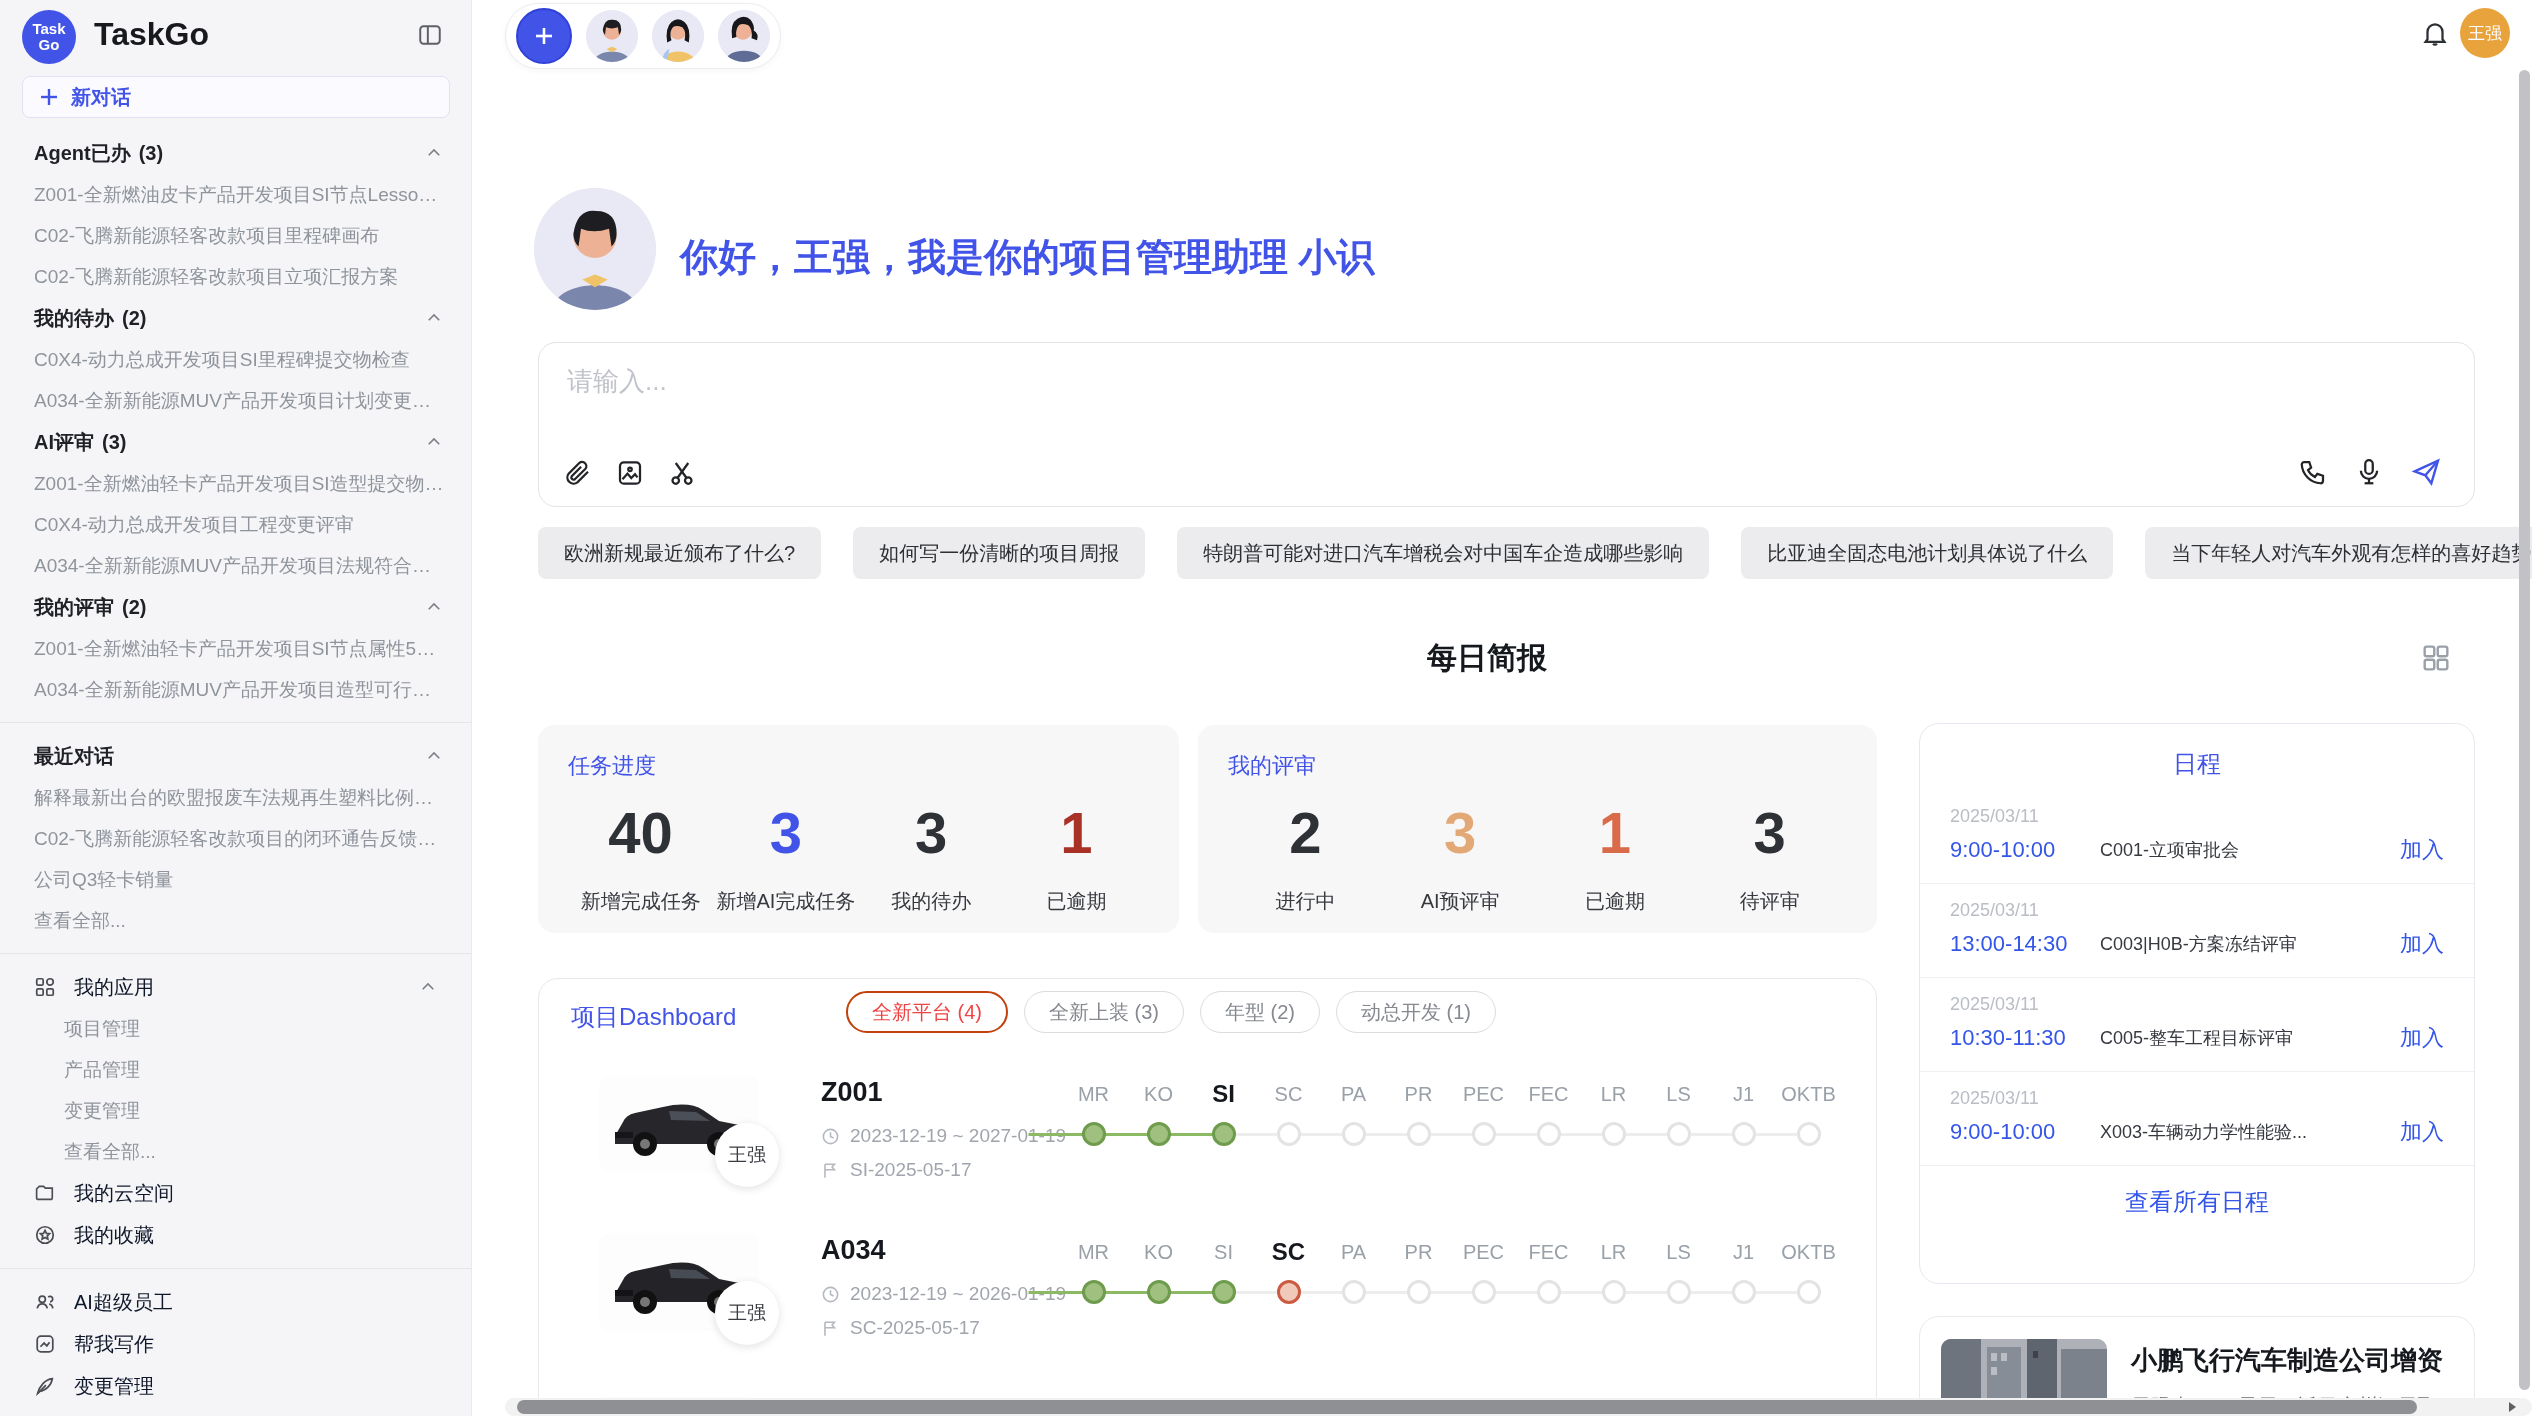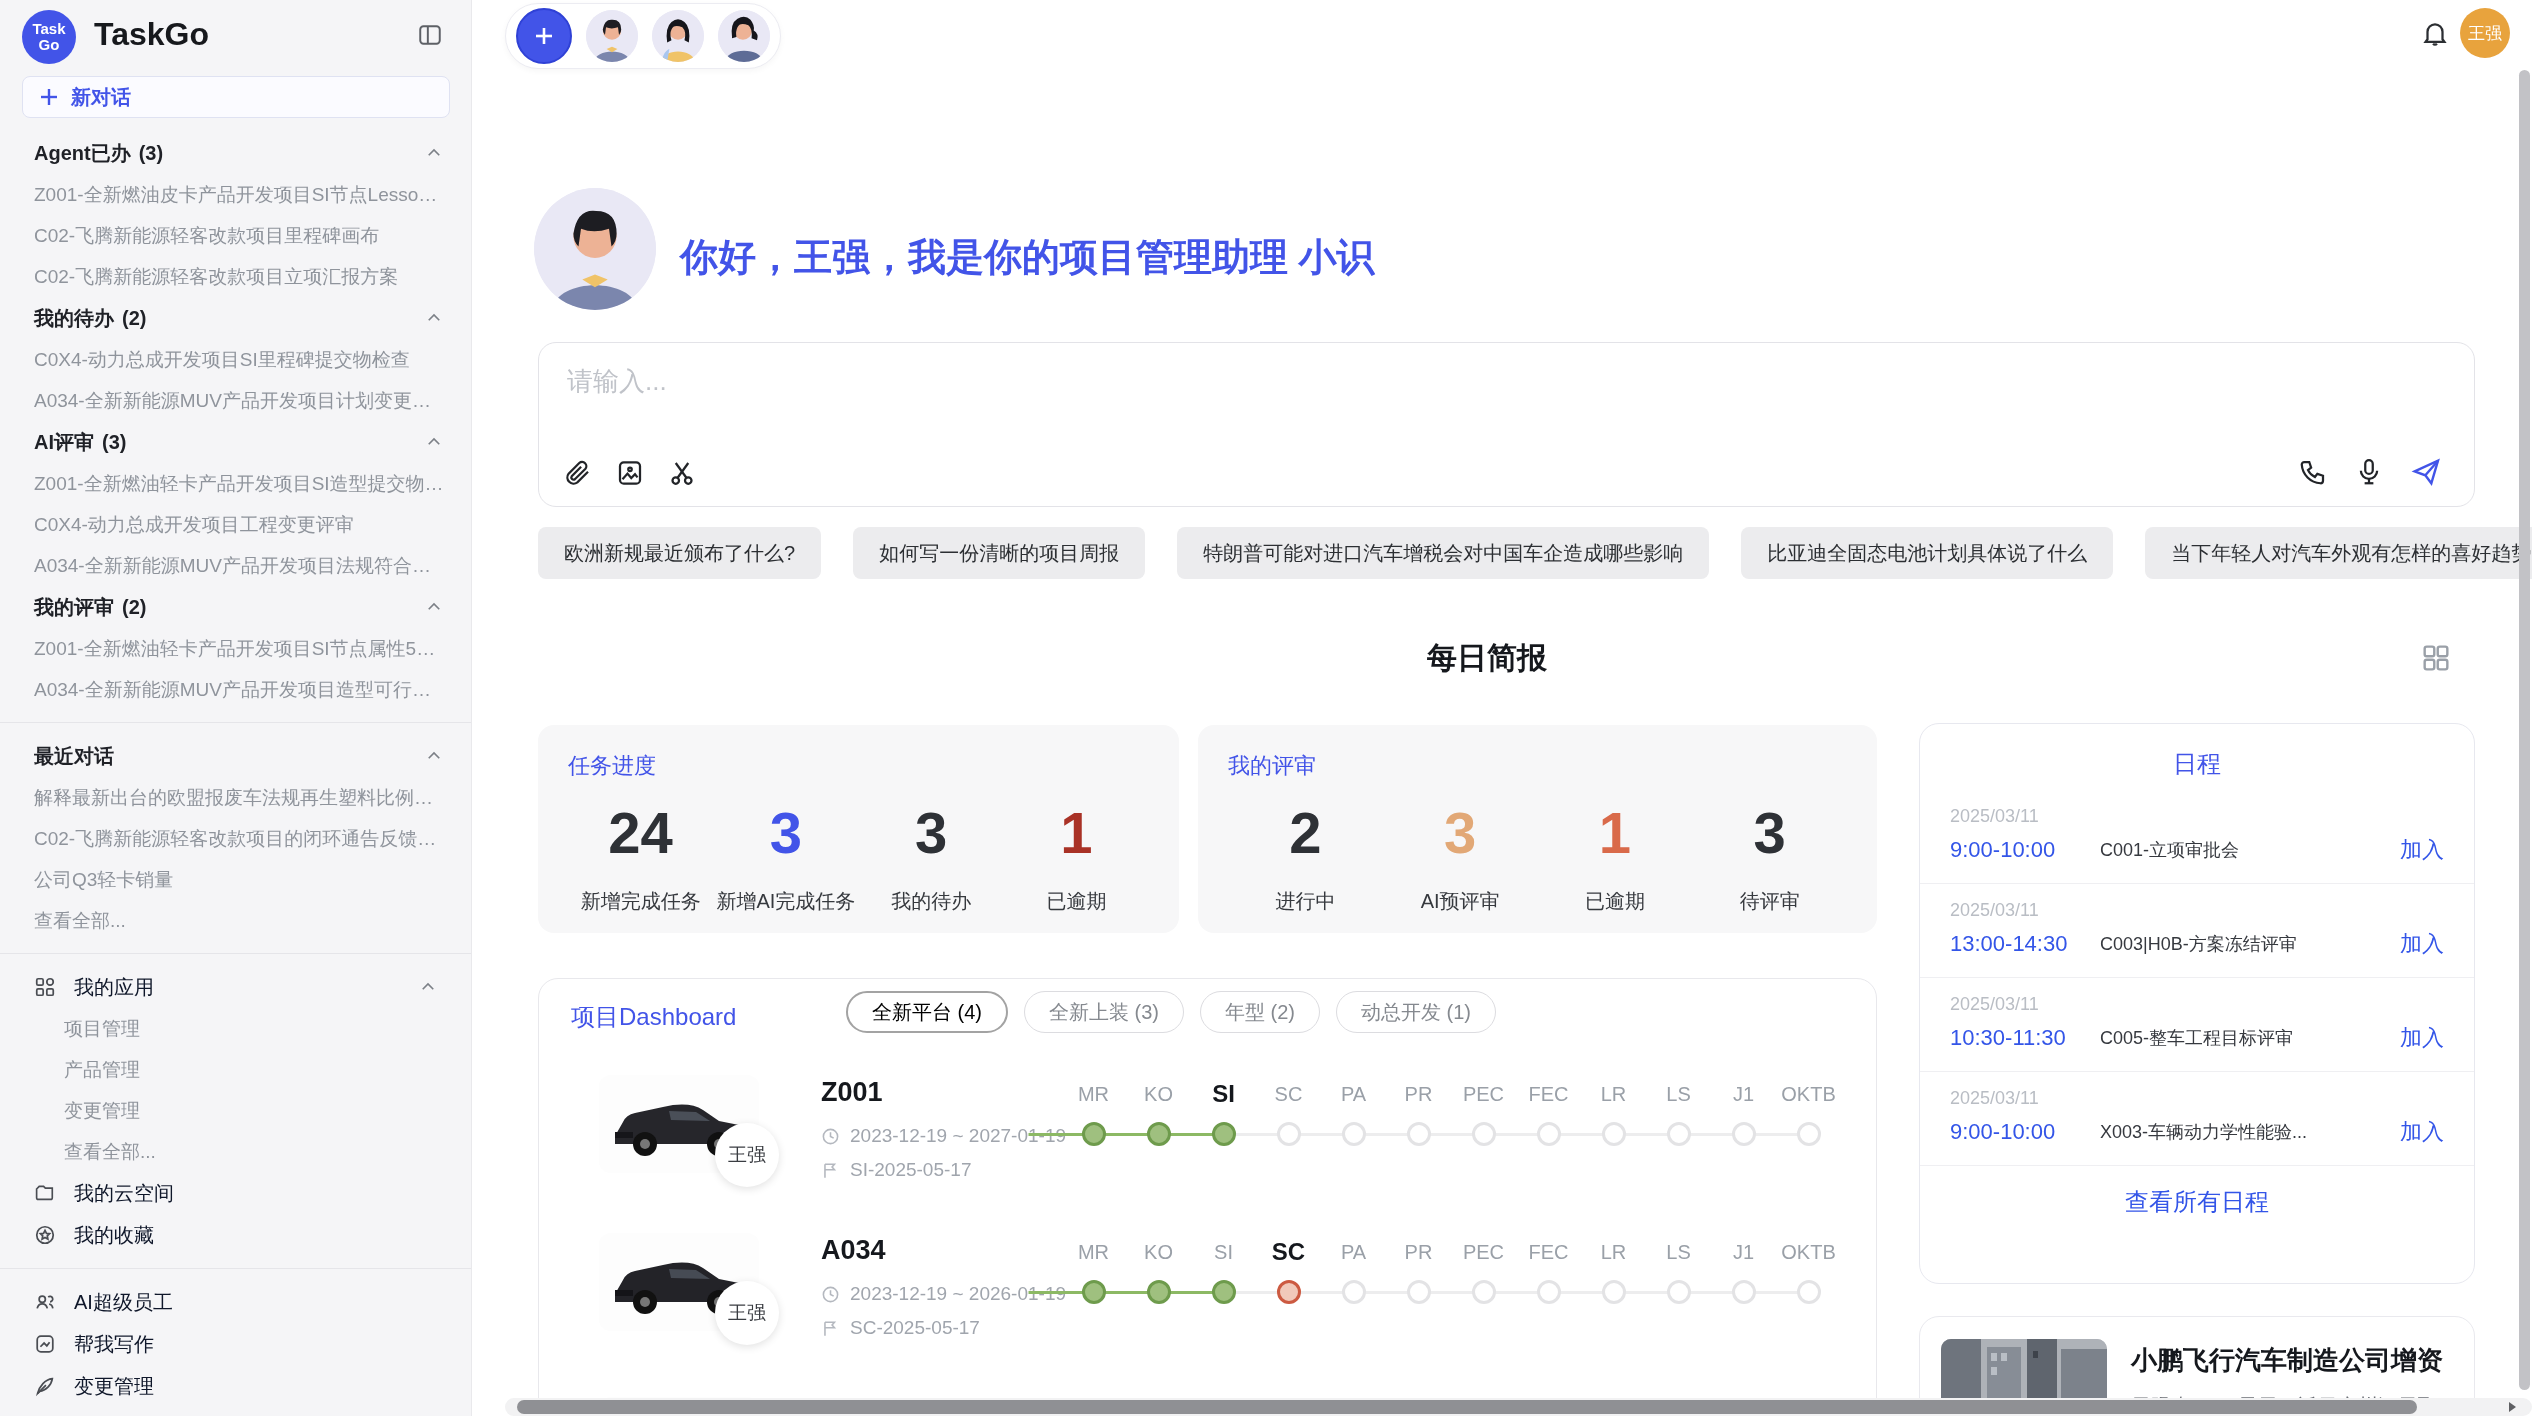--- a/index.html
+++ b/index.html
@@ -56,21 +56,21 @@
   .stat[data-color="blue"] .stat-value{color:#4254e8;}
   .stat[data-color="red"] .stat-value{color:#a93226;}
   .stat[data-color="tan"] .stat-value{color:#e2a876;}
   .stat[data-color="orange"] .stat-value{color:#d96a4a;}
   .stat-label{margin-top:22px;font-size:20px;color:#36393e;}
   
   .dash{position:absolute;left:66px;top:978px;width:1339px;height:560px;box-sizing:border-box;border:1px solid #e8e8ec;border-radius:20px;background:#fff;}
   .dash-title{position:absolute;left:32px;top:22px;font-size:24px;color:#4254e8;}
   .dash-tabs{position:absolute;left:307px;top:12px;display:flex;gap:16px;}
   .tab{height:42px;line-height:40px;padding:0 24px;border-radius:999px;border:1px solid #dcdce0;color:#85898f;font-size:20px;box-sizing:border-box;cursor:pointer;background:#fff;white-space:nowrap;}
-  .tab[data-active="true"]{border:2px solid #a3a3a3;color:#000000;line-height:38px;}
+  .tab[data-active="true"]{border:2px solid #c2410c;color:#ef4444;line-height:38px;}
   .prow{position:absolute;left:0;width:100%;height:150px;}
   .prow.r1{top:96px;} .prow.r2{top:254px;} .prow.r3{top:418px;}
   .truck{position:absolute;left:60px;top:0;width:160px;height:98px;border-radius:12px;overflow:hidden;background:#fdfdfd;}
   .owner-badge{position:absolute;left:176px;top:48px;width:64px;height:64px;border-radius:50%;background:#fff;box-shadow:0 2px 8px rgba(0,0,0,.12);
     display:flex;align-items:center;justify-content:center;font-size:19px;color:#3a3d42;}
   .pcode{position:absolute;left:282px;top:2px;font-size:27px;font-weight:700;color:#15181d;}
   .pmeta{position:absolute;left:282px;display:flex;align-items:center;gap:10px;font-size:19px;color:#a0a5ad;}
   .pmeta.m1{top:50px;} .pmeta.m2{top:84px;}
   .pmeta .mic{color:#b4b8bf;display:flex;}
   .mstrip{position:absolute;left:522px;top:4px;display:flex;}
@@ -396,21 +396,21 @@
           <rect x="13.3" y="3.5" width="7.2" height="7.2" rx="1.6"></rect>
           <rect x="3.5" y="13.3" width="7.2" height="7.2" rx="1.6"></rect>
           <rect x="13.3" y="13.3" width="7.2" height="7.2" rx="1.6"></rect>
         </svg>
     </span>
 
     <div class="statcard c1">
       <div class="statcard-title">任务进度</div>
       <div class="statrow">
         <div class="stat" data-color="dark">
-            <div class="stat-value">24</div>
+            <div class="stat-value">40</div>
             <div class="stat-label">新增完成任务</div>
           </div>
           <div class="stat" data-color="blue">
             <div class="stat-value">3</div>
             <div class="stat-label">新增AI完成任务</div>
           </div>
           <div class="stat" data-color="dark">
             <div class="stat-value">3</div>
             <div class="stat-label">我的待办</div>
           </div>

